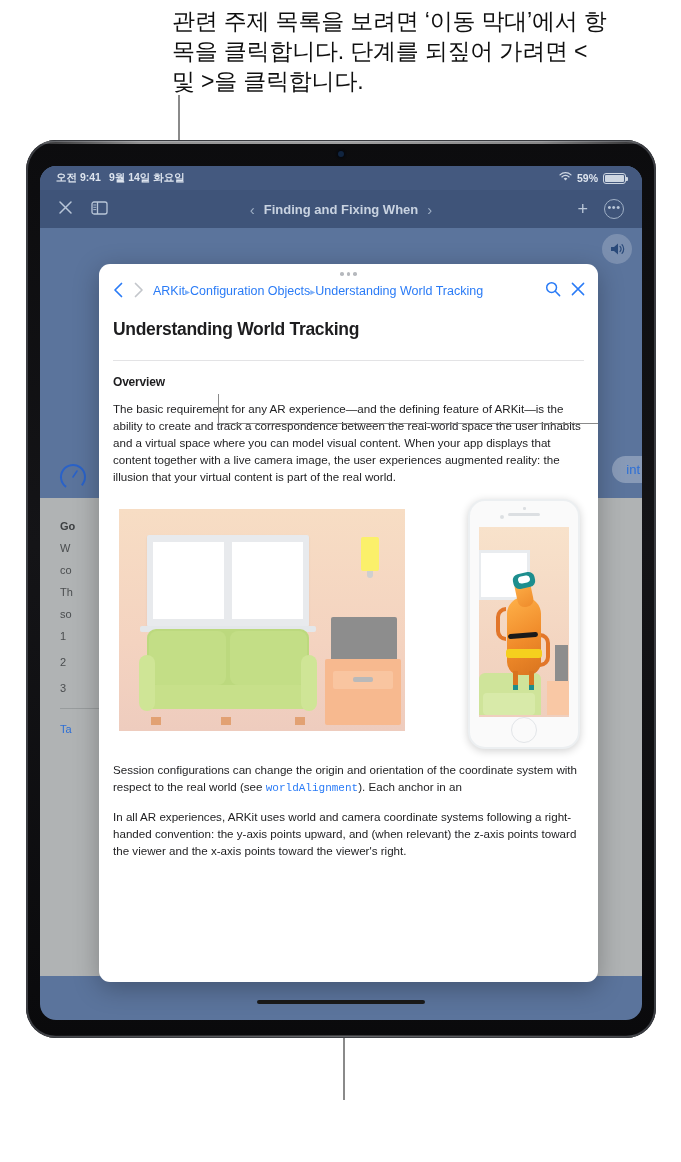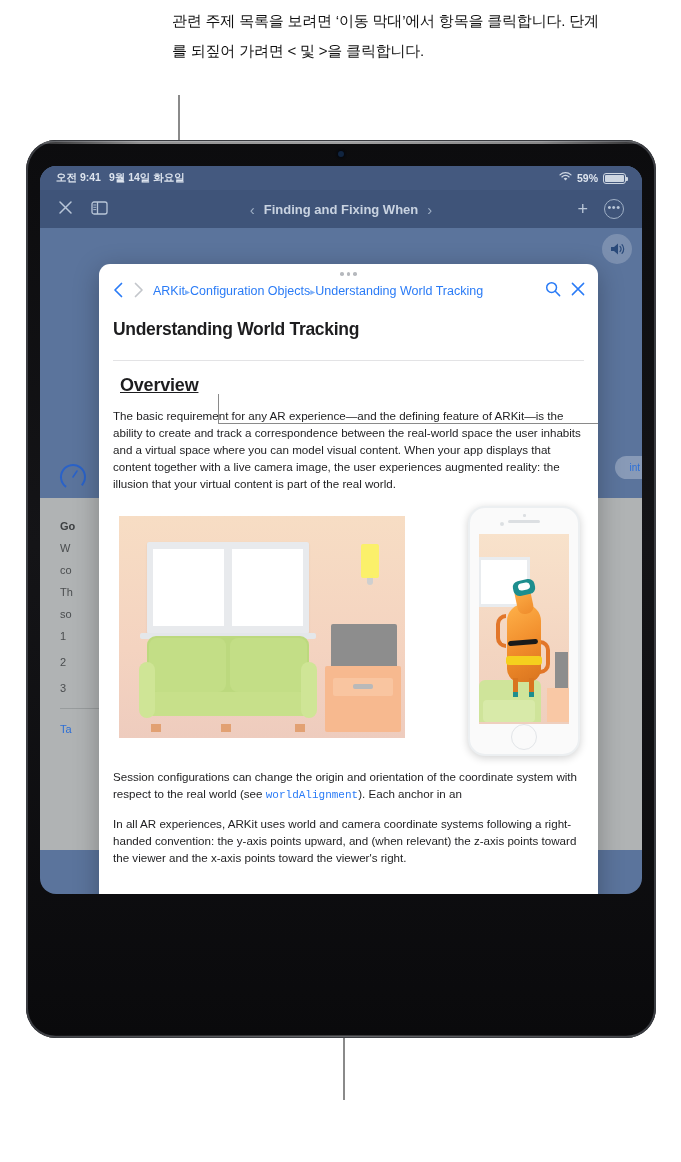--- a/index.html
+++ b/index.html
@@ -7,21 +7,21 @@
     width: 681px; height: 1162px;
     background: #ffffff;
     font-family: "Liberation Sans", "DejaVu Sans", sans-serif;
     overflow: hidden;
   }
   .page { position: relative; width: 681px; height: 1162px; background: #fff; }
 
   
   .callout-top {
     position: absolute; left: 172px; top: 6px; width: 440px;
-    font-size: 15px; line-height: 30px; color: #0f0f0f; letter-spacing: -0.2px;
+    font-size: 23px; line-height: 30px; color: #0f0f0f; letter-spacing: -0.2px;
   }
   .callout-bottom {
     position: absolute; left: 350px; top: 1089px; width: 330px;
     font-size: 19px; line-height: 30px; color: #0f0f0f; letter-spacing: -0.2px;
   }
   .callout-line {
     position: absolute; background: #8a8a8a; width: 2px;
   }
   .cl-top { left: 178px; top: 95px; height: 175px; }
   .cl-bottom { left: 343px; top: 944px; height: 156px; }
@@ -43,21 +43,21 @@
     position: absolute; left: 6px; right: 6px; bottom: 1px; height: 2px;
     background: linear-gradient(90deg,rgba(255,255,255,.04),rgba(255,255,255,.22),rgba(255,255,255,.04));
     border-radius: 0 0 26px 26px;
   }
   .ipad-cam {
     position: absolute; left: 50%; top: 11px; width: 6px; height: 6px;
     margin-left: -3px; border-radius: 50%;
     background: #10243f; box-shadow: 0 0 2px 1px #05080f;
   }
   .screen {
-    position: absolute; left: 14px; top: 26px; width: 602px; height: 728px;
+    position: absolute; left: 14px; top: 26px; width: 602px; height: 854px;
     border-radius: 16px; overflow: hidden;
     background: #5b749c;
   }
 
   
   .app-bg {
     position: absolute; inset: 0;
     background: linear-gradient(180deg,#3f5party 0%,#3f5479 0%,#4a648d 18%,#6b86a6 52%,#93a4ad 78%,#a8adae 100%);
   }
   .statusbar {
@@ -116,21 +116,21 @@
   .bg-rule { width: 46px; height: 1px; background: #989c9d; margin: 10px 0 14px; }
   .bg-link { font-size: 11px; color: #2d6fd6; }
 
   .gauge {
     position: absolute; left: 18px; top: 296px; width: 30px; height: 30px;
     border-radius: 50%;
   }
   .hint-pill {
     position: absolute; right: -12px; top: 290px;
     background: rgba(255,255,255,.28); color: #2d6fd6;
-    font-size: 10px; font-weight: 500; padding: 6px 14px; border-radius: 14px;
+    font-size: 13px; font-weight: 500; padding: 6px 14px; border-radius: 14px;
   }
   .speaker-pill {
     position: absolute; right: 10px; top: 68px;
     width: 30px; height: 30px; border-radius: 50%;
     background: rgba(255,255,255,.20);
     display: flex; align-items: center; justify-content: center;
   }
   .home-ind {
     position: absolute; left: 50%; margin-left: -84px; bottom: 16px;
     width: 168px; height: 4px; border-radius: 3px; background: #1a1a1a;
@@ -167,21 +167,21 @@
     position: absolute; left: 119px; top: 130px; width: 385px; height: 30px;
     border: 1.6px solid #8a8a8a; border-top: none; pointer-events: none;
   }
 
   .doc {
     padding: 0 14px 0 14px; color: #1d1d1f;
   }
   .doc h1 { font-size: 17.5px; letter-spacing: -0.3px; margin: 8px 0 12px; }
   .doc .lede { font-size: 12.2px; line-height: 18px; color: #1d1d1f; }
   .doc hr { border: none; border-top: 1px solid #e3e3e5; margin: 20px 0 14px; }
-  .doc h2 { font-size: 18px; margin: 0 7px 11px; letter-spacing: -0.2px; text-decoration: underline; }
+  .doc h2 { font-size: 12px; margin: 0 0 11px; letter-spacing: -0.2px; }
   .doc p { font-size: 11.6px; line-height: 17px; margin-bottom: 11px; }
   .code { font-family: "Liberation Mono", "DejaVu Sans Mono", monospace; color: #2a7bf6; font-size: 11px; }
 
   
   .figure { position: relative; margin: 14px 0 12px; height: 250px; }
   .room {
     position: absolute; left: 6px; top: 10px; width: 286px; height: 222px;
     background: linear-gradient(180deg,#f7ddc4 0%,#f4d3c0 60%,#eeccbe 100%);
     overflow: hidden;
   }

